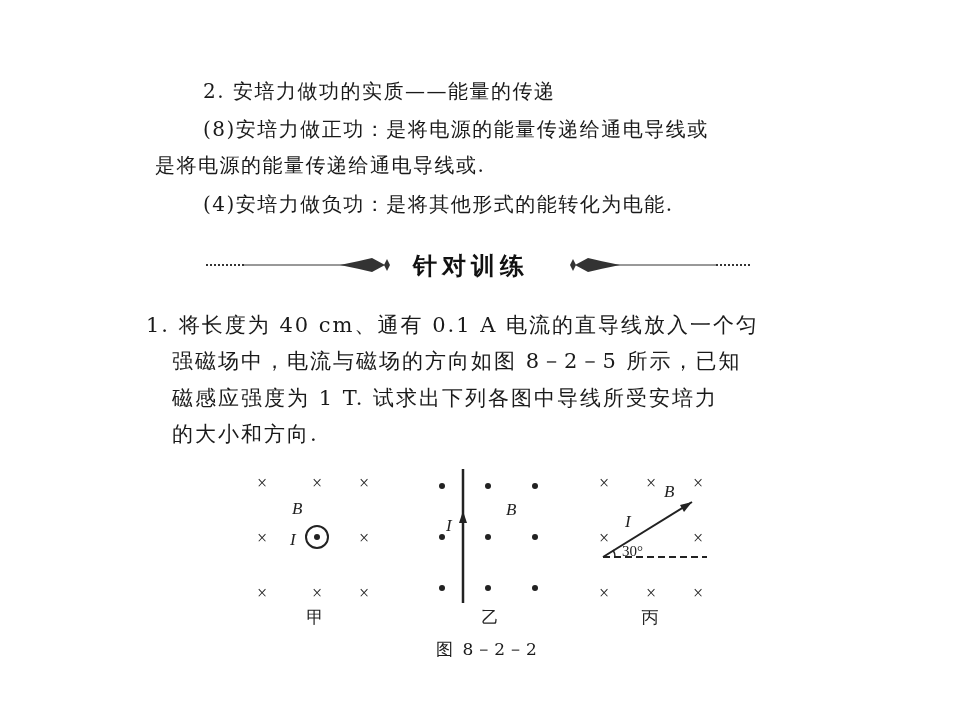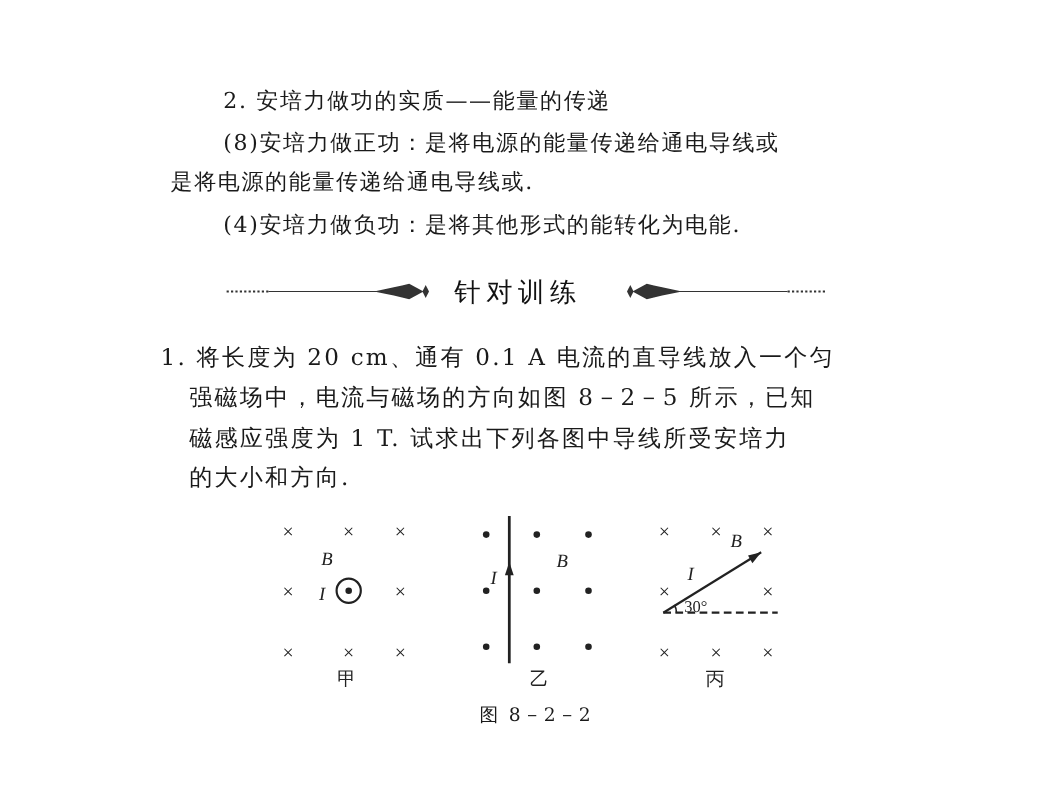--- a/index.html
+++ b/index.html
@@ -9,21 +9,21 @@
   .l1 { left:203px; top:78px; }
   .l2 { left:203px; top:116px; }
   .l3 { left:155px; top:152px; }
   .l4 { left:203px; top:191px; }
   .q1 { left:146px; top:311px; font-size:21px; letter-spacing:2px; }
   .q2 { left:172px; top:347px; font-size:21px; letter-spacing:2px; }
   .q3 { left:172px; top:384px; font-size:21px; letter-spacing:2px; }
   .q4 { left:172px; top:420px; font-size:21px; letter-spacing:2px; }
   .banner { position:absolute; left:200px; top:248px; width:560px; height:40px; }
   .banner-title { position:absolute; left:413px; top:250px; font-family:"DejaVu Sans", sans-serif;
-                  font-weight:normal; font-size:24px; letter-spacing:5px; color:#111; }
+                  font-weight:bold; font-size:24px; letter-spacing:5px; color:#111; }
   .fig { position:absolute; left:250px; top:465px; width:480px; height:200px; }
   .cap { position:absolute; left:436px; top:638px; font-size:17px; letter-spacing:2px; }
 </style>
 </head>
 <body>
 
 <div class="line l1">2. 安培力做功的实质——能量的传递</div>
 <div class="line l2">(8)安培力做正功：是将电源的能量传递给通电导线或</div>
 <div class="line l3">是将电源的能量传递给通电导线或.</div>
 <div class="line l4">(4)安培力做负功：是将其他形式的能转化为电能.</div>
@@ -33,21 +33,21 @@
   <line x1="44" y1="17" x2="150" y2="17" stroke="#333" stroke-width="1"></line>
   <path d="M140 17 Q160 13 172 10 L185 17 L172 24 Q160 21 140 17 Z" fill="#333"></path>
   <path d="M187 11 L190 17 L187 23 L184 17 Z" fill="#333"></path>
   <path d="M373 11 L376 17 L373 23 L370 17 Z" fill="#333"></path>
   <path d="M420 17 Q400 13 388 10 L375 17 L388 24 Q400 21 420 17 Z" fill="#333"></path>
   <line x1="410" y1="17" x2="516" y2="17" stroke="#333" stroke-width="1"></line>
   <line x1="516" y1="17" x2="552" y2="17" stroke="#333" stroke-width="2" stroke-dasharray="2,2"></line>
 </svg>
 <div class="banner-title">针对训练</div>
 
-<div class="line q1">1. 将长度为 20 cm、通有 0.1 A 电流的直导线放入一个匀</div>
+<div class="line q1">1. 将长度为 40 cm、通有 0.1 A 电流的直导线放入一个匀</div>
 <div class="line q2">强磁场中，电流与磁场的方向如图 8－2－5 所示，已知</div>
 <div class="line q3">磁感应强度为 1 T. 试求出下列各图中导线所受安培力</div>
 <div class="line q4">的大小和方向.</div>
 
 <svg class="fig" viewBox="0 0 480 200" font-family="Liberation Serif, serif">
 
   <g font-size="18" fill="#222">
     <text x="12" y="24" text-anchor="middle">×</text>
     <text x="67" y="24" text-anchor="middle">×</text>
     <text x="114" y="24" text-anchor="middle">×</text>

